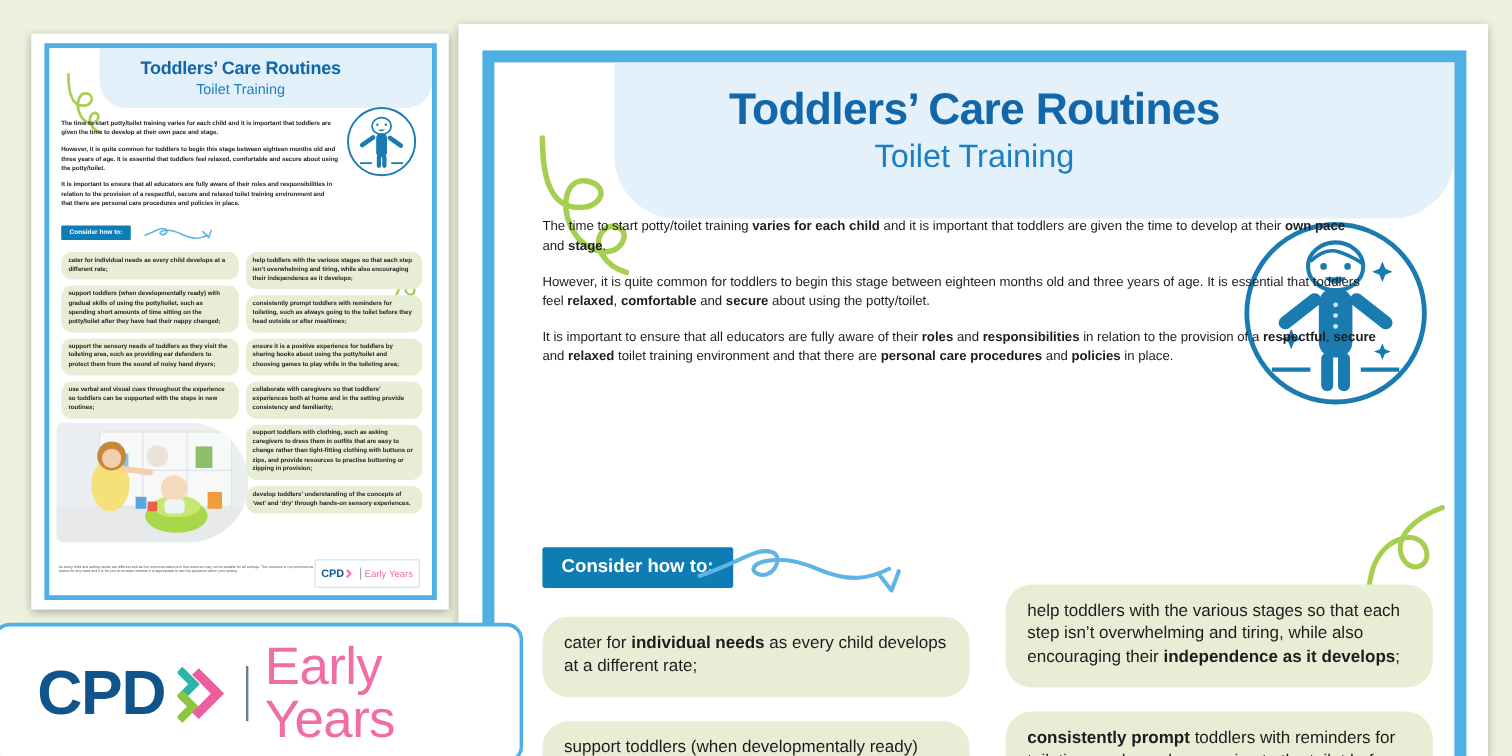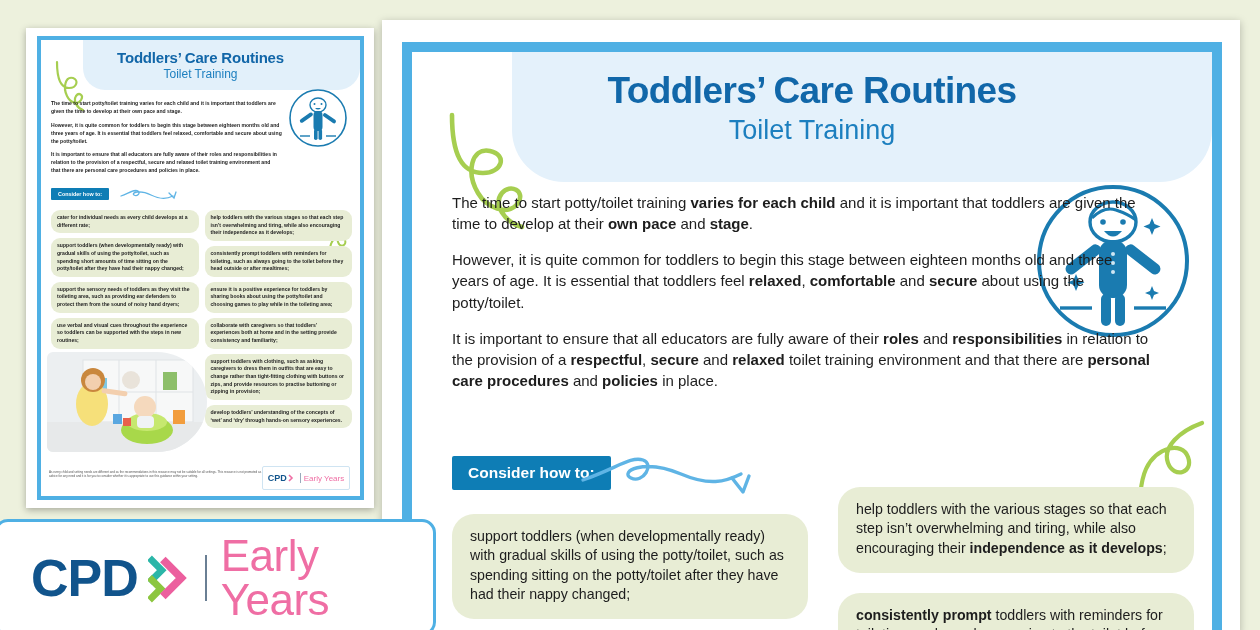--- a/index.html
+++ b/index.html
@@ -88,22 +88,22 @@
     font-size:37px;font-weight:bold;color:#1167a9;letter-spacing:-.6px;
   }
   .m-sub{
     position:absolute;left:0;right:0;top:63px;text-align:center;
     font-size:27px;color:#1c7fbf;
   }
   .m-squiggle{position:absolute;left:28px;top:55px;width:105px;height:125px;}
   .m-squiggle2{position:absolute;right:4px;top:365px;width:90px;height:105px;}
   .m-circle{position:absolute;right:20px;top:130px;width:158px;height:158px;}
   .m-body{
-    position:absolute;left:40px;top:140px;width:690px;
-    font-size:15px;line-height:1.41;color:#1d1d1d;
+    position:absolute;left:40px;top:130px;width:690px;
+    font-size:11px;line-height:1.41;color:#1d1d1d;
   }
   .m-body p{margin:0 0 15px 0;}
   .m-body p.wide{width:100%;}
   .m-body b{font-weight:bold;}
   .m-badge{
     position:absolute;left:40px;top:404px;background:#0e7db5;color:#fff;
     font-size:15.5px;font-weight:bold;padding:8px 16px;border-radius:2px;
   }
   .m-arrow{position:absolute;left:165px;top:398px;width:190px;height:52px;}
   .m-cols{position:absolute;left:40px;top:462px;right:18px;display:flex;gap:30px;}
@@ -274,20 +274,21 @@
 
     <div class="m-badge">Consider how to:</div>
     <svg class="m-arrow" viewBox="0 0 190 52">
       <path d="M6 30 C40 18 54 6 66 10 C78 14 66 34 54 28 C42 22 66 8 104 24
                C132 36 148 32 164 24" fill="none" stroke="#5fb4e5" stroke-width="3.4" stroke-linecap="round"></path>
       <path d="M155 28 L166 42 L172 26" fill="none" stroke="#5fb4e5" stroke-width="3.4" stroke-linecap="round" stroke-linejoin="round"></path>
     </svg>
 
     <div class="m-cols">
       <div class="m-col left">
+          <div class="m-card">cater for <b>individual needs</b> as every child develops at a different rate;</div>
           <div class="m-card">support toddlers (when developmentally ready) with gradual skills of using the potty/toilet, such as spending  sitting on the potty/toilet after they have had their nappy changed;</div>
         </div>
       <div class="m-col right">
           <div class="m-card">help toddlers with the various stages so that each step isn’t overwhelming and tiring, while also encouraging their <b>independence as it develops</b>;</div>
           <div class="m-card"><b>consistently prompt</b> toddlers with reminders for toileting, such as always going to the toilet before they head outside or after mealtimes;</div>
         </div>
     </div>
 
   </div>
 </div>

